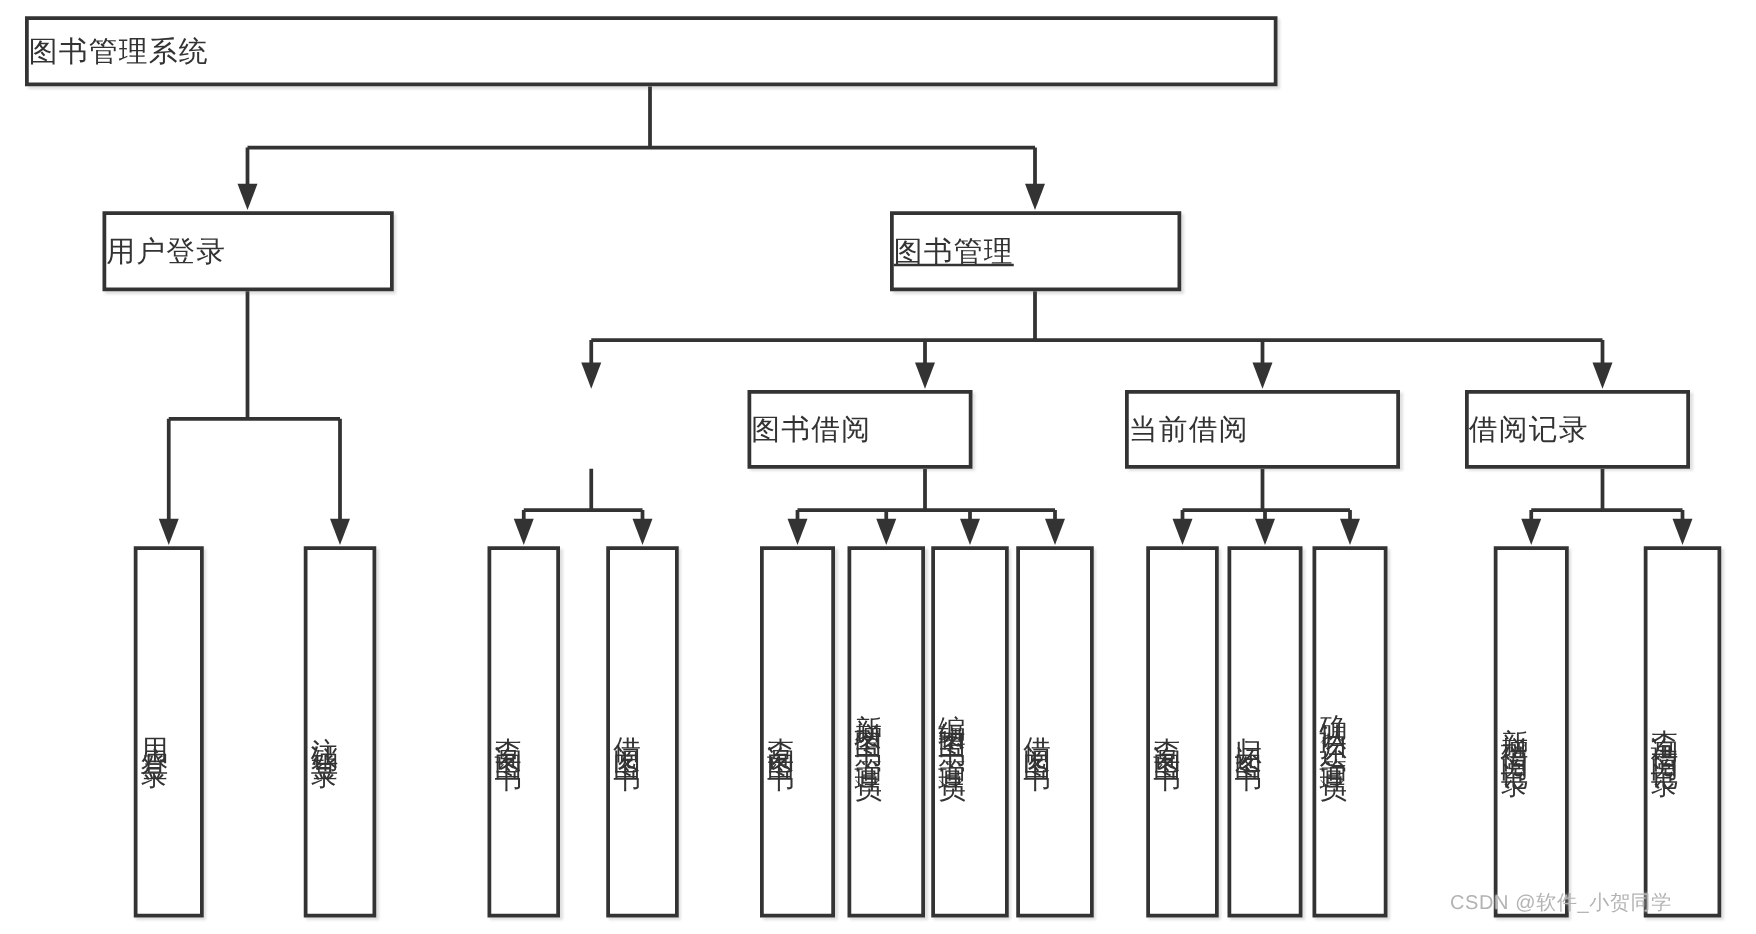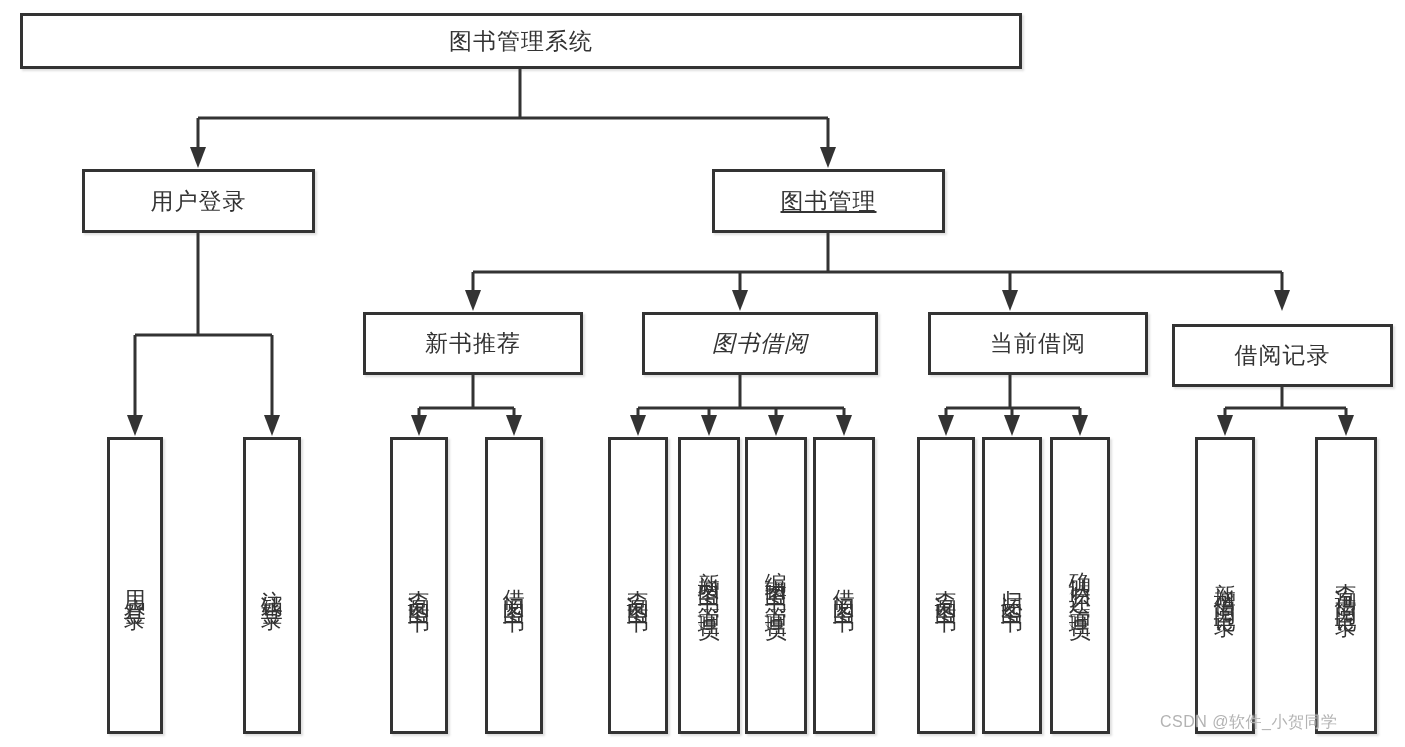--- a/index.html
+++ b/index.html
@@ -20,21 +20,21 @@
   #connectors{
     position:absolute;left:0;top:0;width:1405px;height:747px;
     pointer-events:none;
   }
   #connectors path{stroke:var(--line);stroke-width:3;fill:none;}
   #connectors polygon{fill:var(--line);stroke:none;}
   .box{
     position:absolute;box-sizing:border-box;
     background:var(--fill);
     border:3px solid var(--line);
-    display:flex;align-items:center;justify-content:center;
+    display:flex;align-items:center;
     color:var(--text);
     font-size:23px;letter-spacing:1px;
     box-shadow:2px 2px 2px rgba(80,80,80,0.18);
     white-space:nowrap;
   }
   .leaf{font-size:22px;letter-spacing:0;}
   .leaf .vtext{
     writing-mode:vertical-rl;
     text-orientation:mixed;
     letter-spacing:7px;
@@ -99,30 +99,27 @@
     <span>图书管理系统</span>
   </div>
 
   <div class="box" style="left:82px;top:169px;width:233px;height:64px;">
     <span>用户登录</span>
   </div>
   <div class="box" style="left:712px;top:169px;width:233px;height:64px;text-decoration:underline;">
     <span>图书管理</span>
   </div>
 
-  <div class="box" style="left:363px;top:312px;width:220px;height:63px;">
-    <span>新书推荐</span>
-  </div>
-  <div class="box" style="left:642px;top:312px;width:236px;height:63px;font-style:italic;">
+  <div class="box" style="left:598px;top:312px;width:180px;height:63px;">
     <span>图书借阅</span>
   </div>
-  <div class="box" style="left:900px;top:312px;width:220px;height:63px;margin-left:28px;">
+  <div class="box" style="left:900px;top:312px;width:220px;height:63px;">
     <span>当前借阅</span>
   </div>
-  <div class="box" style="left:1172px;top:312px;width:221px;height:63px;margin-top:12px;">
+  <div class="box" style="left:1172px;top:312px;width:180px;height:63px;">
     <span>借阅记录</span>
   </div>
 
   <div class="box leaf" style="left:107px;top:437px;width:56px;height:297px;">
     <span class="vtext">用户登录</span>
   </div>
   <div class="box leaf" style="left:243px;top:437px;width:58px;height:297px;">
     <span class="vtext">注销登录</span>
   </div>
 

